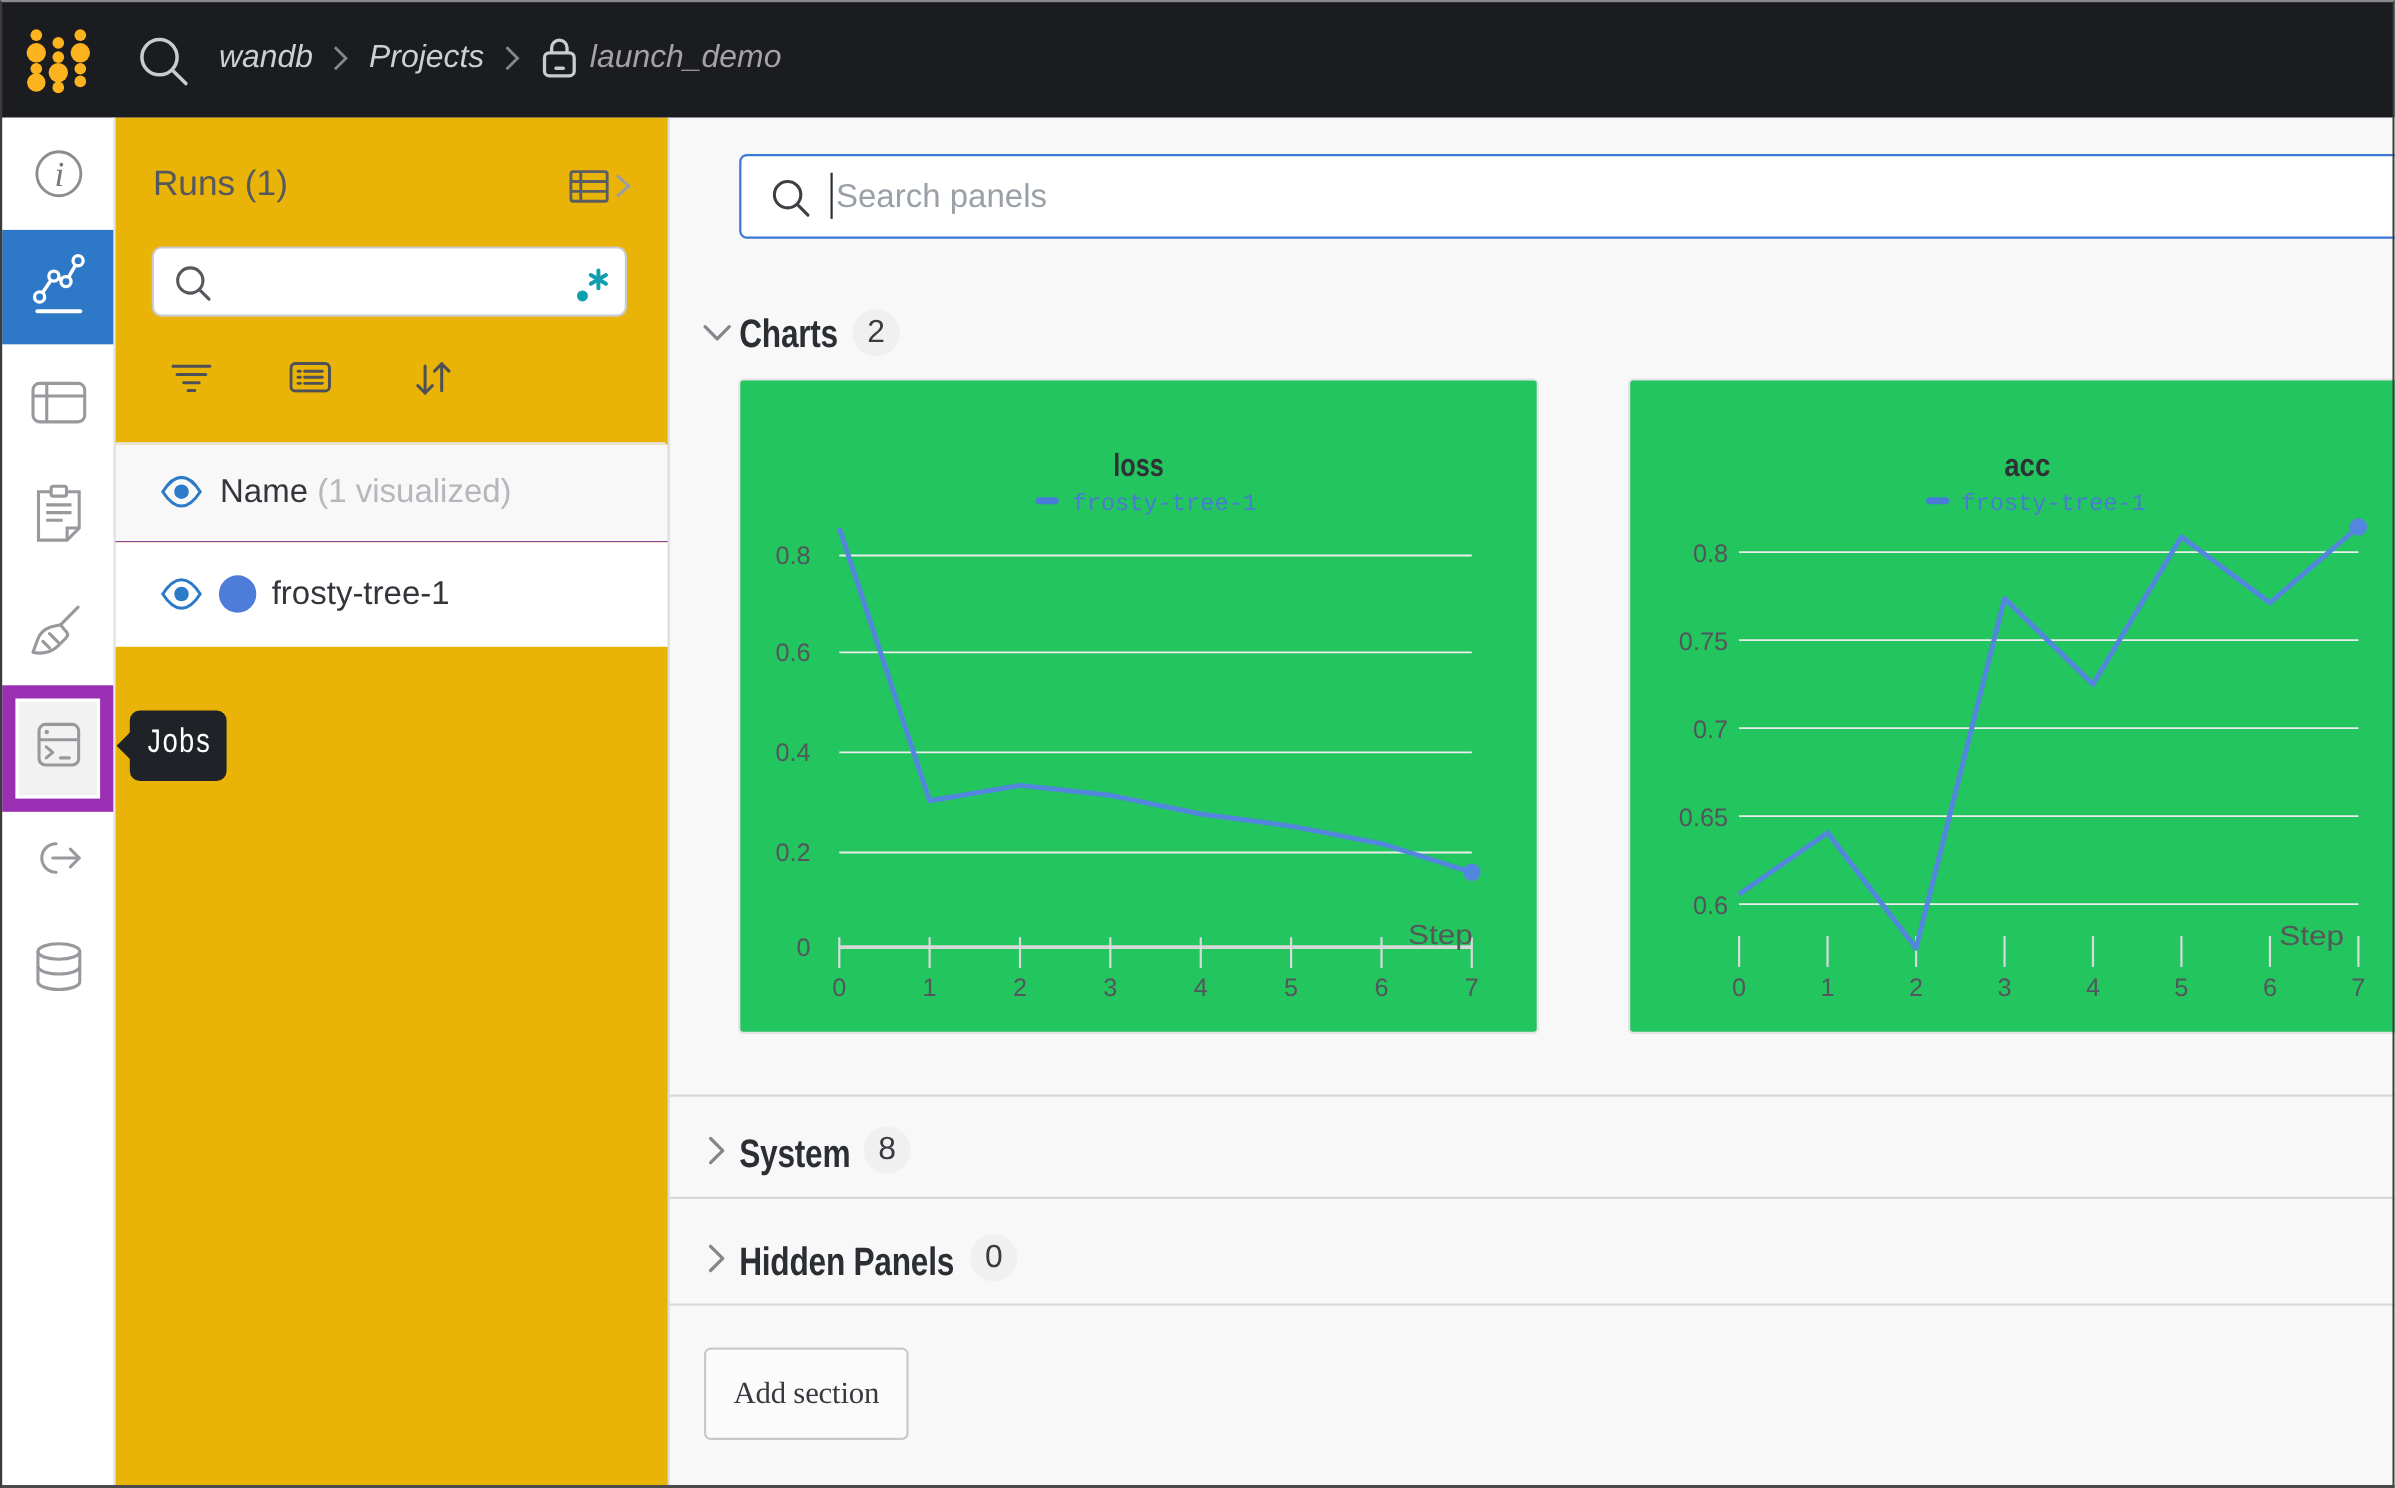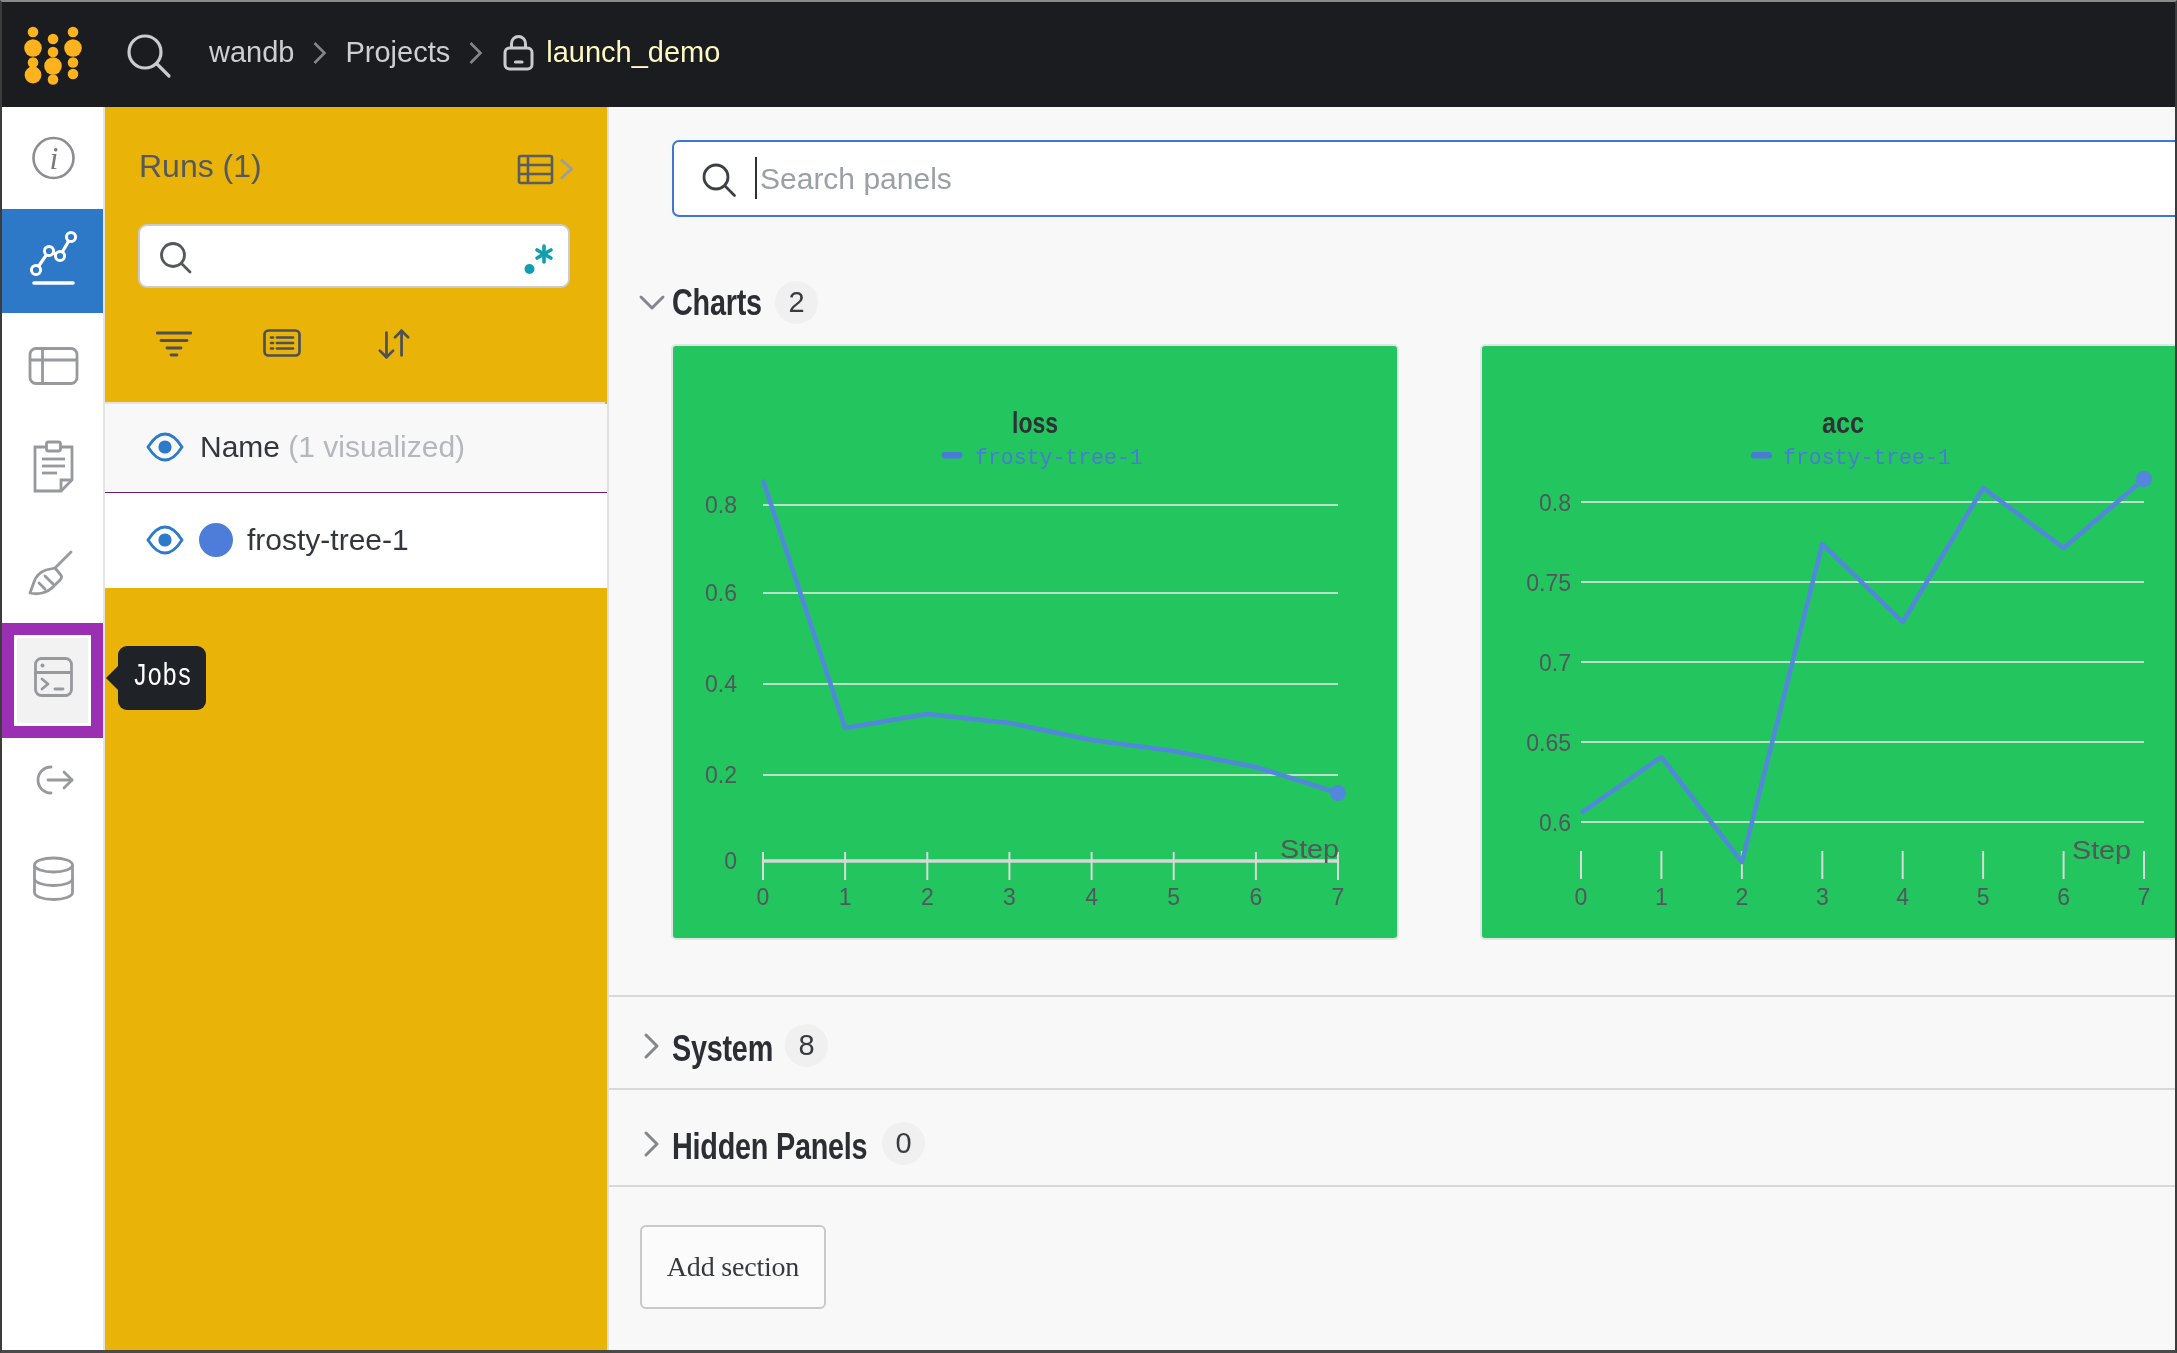--- a/index.html
+++ b/index.html
@@ -4,22 +4,22 @@
 <style>
   * { margin:0; padding:0; box-sizing:border-box; }
   html,body { width:2177px; height:1353px; overflow:hidden; }
   body { font-family:"Liberation Sans", sans-serif; position:relative; background:#fff; }
   .abs { position:absolute; }
   
   #frame { position:absolute; left:0; top:0; width:2177px; height:1353px;
            border-left:2px solid #3c3c3c; border-right:2px solid #3c3c3c; border-bottom:3px solid #4a4a4a; border-top:2px solid #8a8a8a; pointer-events:none; z-index:99; }
   
   #nav { position:absolute; left:0; top:0; width:2177px; height:107px; background:#1a1c1f; }
-  #crumbs { position:absolute; left:209px; top:0; height:105px; display:flex; align-items:center; font-size:29px; color:#cdced1; white-space:nowrap; }
-  #crumbs .cur { color:#fef9c3; }
+  #crumbs { position:absolute; left:199px; top:0; height:105px; display:flex; align-items:center; font-size:29px; color:#cdced1; white-space:nowrap;font-style:italic; }
+  #crumbs .cur { color:#a3a3a3; }
   
   #rail { position:absolute; left:2px; top:107px; width:103px; height:1244px; background:#fff; border-right:2px solid #e4e4e5; }
   .railicon { position:absolute; left:0; width:103px; text-align:center; }
   #bluetab { position:absolute; left:0px; top:102px; width:101px; height:104px; background:#2e78c8; }
   
   #jobsbox { position:absolute; left:0px; top:516px; width:101px; height:115px; border:12px solid #9b2fb3; background:#fff; }
   #jobsbox .in { position:absolute; left:3px; top:3px; right:3px; bottom:3px; background:#f2f2f3; }
   #tooltip { position:absolute; left:116px; top:539px; width:88px; height:64px; background:#1f2227; border-radius:9px; color:#fff; font-size:31px; text-align:center; line-height:62px; z-index:300;font-family:Liberation Mono, monospace; }
   #tooltip:before { content:""; position:absolute; left:-12px; top:19px; width:0; height:0;
      border-top:13px solid transparent; border-bottom:13px solid transparent; border-right:13px solid #1f2227; }

